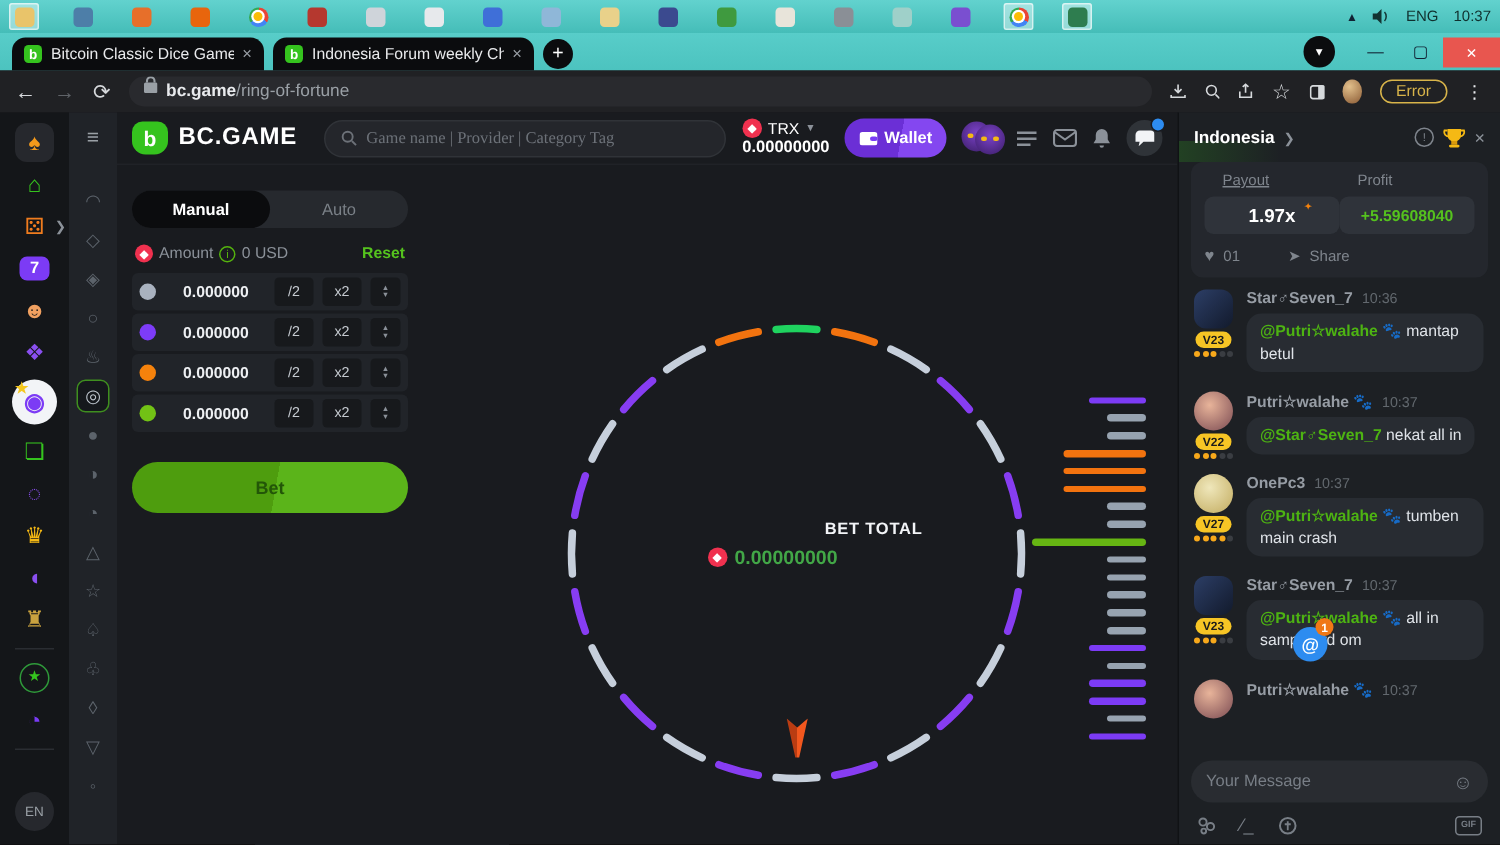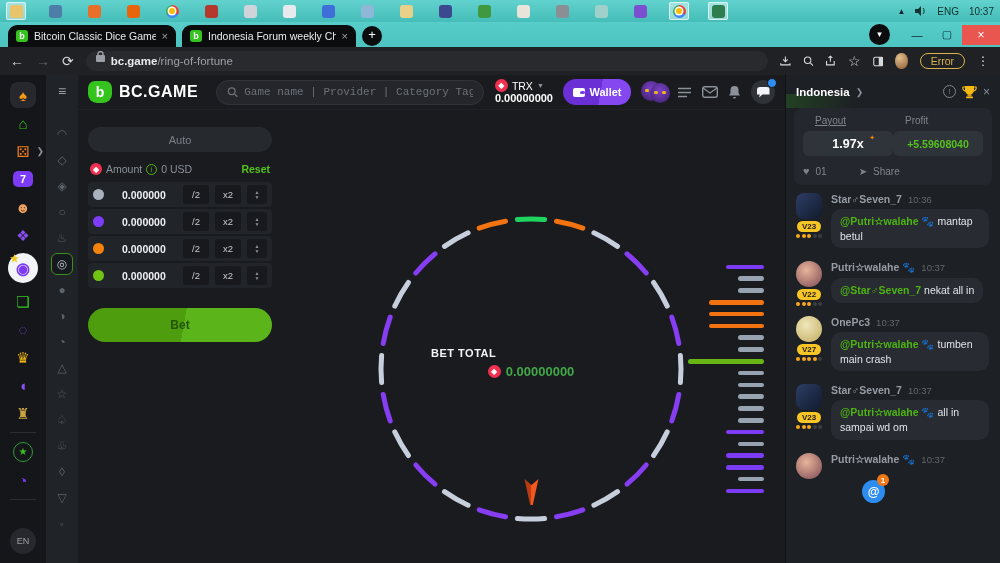--- a/index.html
+++ b/index.html
@@ -79,21 +79,21 @@
   .sub-item { width:22px; height:22px; display:flex; align-items:center; justify-content:center; color:#5c636b; font-size:12px; margin-bottom:4px; border-radius:6px; }
   .sub-item.active { border:1px solid #3f8f1f; color:#c0c8d0; background:#15181c; }
 
   
   #main { flex:1 1 auto; position:relative; background:#191b1f; min-width:0; }
   #main-header { height:35px; display:flex; align-items:center; padding:0 10px; gap:10px; border-bottom:1px solid #202227; }
   #brand { display:flex; align-items:center; gap:7px; }
   #brand-mark { width:24px; height:22px; background:#35c31e; border-radius:7px 7px 9px 9px; color:#fff; font-weight:bold; font-size:14px; display:flex; align-items:center; justify-content:center; }
   #brand-name { color:#fff; font-weight:bold; font-size:16px; letter-spacing:.5px; }
   #search-wrap { width:268px; height:25px; background:#24262b; border:1px solid #303338; border-radius:13px; display:flex; align-items:center; padding:0 10px; gap:6px; margin-left:8px; }
-  #search-input { background:transparent; border:none; outline:none; color:#c6cbd1; font-size:11px; width:100%; font-family:Liberation Mono, monospace; }
+  #search-input { background:transparent; border:none; outline:none; color:#c6cbd1; font-size:11px; width:100%; font-family:Liberation Serif, serif; }
   #search-input::placeholder { color:#6c7178; }
   #balance { margin-left:auto; text-align:left; line-height:1.15; }
   #balance .row1 { display:flex; align-items:center; gap:4px; }
   .trx-dot { width:13px; height:13px; border-radius:50%; background:#f0314f; color:#fff; font-size:8px; display:inline-flex; align-items:center; justify-content:center; }
   #balance .cur { color:#fff; font-weight:normal; font-size:10.5px; }
   #balance .chev { color:#8b9199; font-size:7px; }
   #balance .amt { color:#fff; font-weight:bold; font-size:11px; }
   #wallet-btn { width:68px; height:26px; border-radius:13px; background:linear-gradient(100deg,#6b2fd6 55%,#8447f0 55%);
     color:#fff; font-weight:bold; font-size:11px; display:flex; align-items:center; justify-content:center; gap:5px; }
   #hdr-avatar { width:26px; height:22px; position:relative; }
@@ -123,21 +123,21 @@
     color:#235608; font-weight:bold; font-size:12px; display:flex; align-items:center; justify-content:center; }
 
   
   #legend { position:absolute; top:53px; right:8px; height:24px; background:#22252a; border-radius:12px; display:flex; align-items:center; padding:0 12px; gap:16px; }
   .leg-chip { display:flex; align-items:center; gap:6px; }
   .leg-dot { width:13px; height:13px; border-radius:50%; }
   .leg-lab { color:#e8eaed; font-weight:bold; font-size:10.5px; }
 
   
   #ring-box { position:absolute; left:293px; top:134px; width:320px; height:320px; }
-  #bet-total { position:absolute; left:353px; top:272px; width:200px; text-align:left; }
+  #bet-total { position:absolute; left:337px; top:272px; width:200px; text-align:right; }
   #bet-total .lab { color:#f2f4f7; font-weight:bold; font-size:11px; letter-spacing:.5px; }
   #bet-total .val-row { margin-top:5px; display:flex; align-items:center; justify-content:center; gap:5px; }
   #bet-total .val { color:#42a747; font-weight:bold; font-size:13px; }
   #pointer { position:absolute; left:445px; top:404px; }
 
   
   #history { position:absolute; left:608px; top:186px; width:78px; }
   .h-row { height:11.8px; display:flex; align-items:center; justify-content:flex-end; }
   .h-bar { height:4.5px; border-radius:2.5px; }
 
@@ -444,20 +444,21 @@
             <path d="M5 12a1.5 1.5 0 003 0" fill="#8b9199"></path>
           </svg>
         <div id="chat-avatar">
           <div class="bubble"></div>
           <div class="badge"></div>
         </div>
       </div>
 
       <div id="bet-panel">
         <div id="bet-tabs">
+          <div id="tab-manual">Manual</div>
           <div id="tab-auto">Auto</div>
         </div>
         <div id="amount-row">
           <span class="trx-dot" style="width:12px;height:12px">◆</span>
           <span class="lbl">Amount</span>
           <span class="circle-i">i</span>
           <span class="lbl">0 USD</span>
           <span id="reset-btn">Reset</span>
         </div>
         <div id="bet-rows">
@@ -718,15 +719,35 @@
                   <span class="uname">Putri☆walahe 🐾</span>
                   <span class="mtime">10:37</span>
                 </div><br><br></div>
             </div>
           </div>
         <div id="mention-fab">@
           <span class="cnt">1</span>
         </div>
       </div>
 
+      <div id="chat-input-area">
+        <div id="chat-input-wrap">
+          <input id="chat-input" placeholder="Your Message" style="">
+          <span class="smiley">☺</span>
+        </div>
+        <div id="chat-actions">
+          <svg width="13" height="13" viewBox="0 0 13 13">
+              <circle cx="4" cy="4" r="2.4" fill="none" stroke="#787e86" stroke-width="1.3"></circle>
+              <circle cx="9" cy="7" r="2.4" fill="none" stroke="#787e86" stroke-width="1.3"></circle>
+              <circle cx="4.5" cy="10" r="1.6" fill="none" stroke="#787e86" stroke-width="1.3"></circle>
+            </svg>
+          <span class="act-ic">∕_</span>
+          <svg width="13" height="13" viewBox="0 0 13 13">
+              <circle cx="6.5" cy="6.5" r="5.2" fill="none" stroke="#787e86" stroke-width="1.3"></circle>
+              <path d="M6.5 3.5v6M4.5 5.5h4" stroke="#787e86" stroke-width="1.2"></path>
+            </svg>
+          <span class="sp"></span>
+          <span class="gif-ic">GIF</span>
+        </div>
+      </div>
     </div>
   </div>
 </div>
 
 </body></html>

